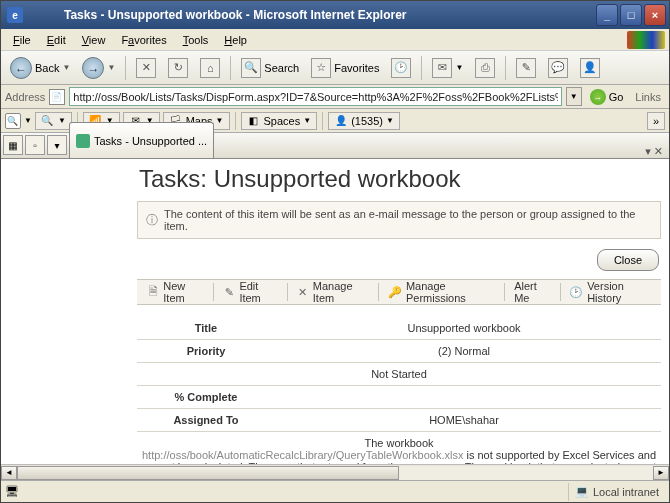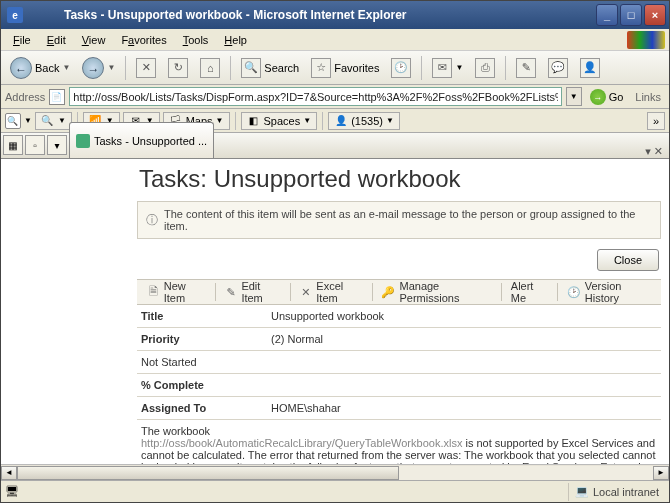--- a/index.html
+++ b/index.html
@@ -38,26 +38,26 @@
 .tab-ctrl { width:20px; height:20px; border:1px solid #999; background:#f4f2e8; margin-bottom:3px; display:flex; align-items:center; justify-content:center; cursor:pointer; font-size:10px; }
 .tab { height:36px; max-width:160px; background:linear-gradient(#fff,#eae6da); border:1px solid #888; border-bottom:none; border-radius:3px 3px 0 0; display:flex; align-items:center; padding:0 6px; gap:4px; cursor:pointer; }
 .tab-ico { width:14px; height:14px; background:#4a7; border-radius:2px; }
 .tab-x { margin-left:auto; color:#555; cursor:pointer; padding:0 4px; }
 .content { flex:1; background:#fff; overflow:auto; position:relative; padding-left:128px; }
 .page { background:#fff; }
 .page-title { font-size:24px; padding:6px 10px 8px; color:#333; font-weight:normal;}
 .info-box { margin:0 8px 6px; border:1px solid #d0ccc0; background:#f8f6ee; padding:6px 8px; display:flex; align-items:center; gap:6px; font-size:11px; color:#444; }
 .info-ico { color:#888; font-size:12px; }
 .close-row { display:flex; justify-content:flex-end; padding:4px 10px; }
-.btn { height:22px; padding:0 16px; background:linear-gradient(#fefefe,#e4e2d6); border:1px solid #888; border-radius:3px; cursor:pointer; font-size:11px; }
+.btn { height:22px; padding:0 16px; background:linear-gradient(#fefefe,#e4e2d6); border:1px solid #888; border-radius:9px; cursor:pointer; font-size:11px; }
 .action-bar { margin:4px 8px 0; border-top:1px solid #c8c4b8; border-bottom:1px solid #c8c4b8; background:#f4f2ea; height:26px; display:flex; align-items:center; padding:0 4px; gap:1px; }
 .ab-item { display:flex; align-items:center; gap:4px; padding:0 6px; height:22px; cursor:pointer; font-size:11px; color:#333; }
 .ab-ico { width:14px; height:14px; display:flex; align-items:center; justify-content:center; font-size:11px; color:#666; }
 .ab-sep { width:1px; height:18px; background:#c8c4b8; margin:0 2px; }
-.fields { margin:0 8px; }
+.fields { margin:12px 8px;text-align:center; }
 .field-row { display:flex; border-bottom:1px solid #d8d4c8; padding:5px 4px; }
 .field-label { width:130px; font-weight:bold; font-size:11px; color:#333; }
 .field-value { flex:1; font-size:11px; color:#333; }
 .field-value .url { color:#888; word-break:break-all; }
 .statusbar { height:22px; background:#ece9d8; border-top:1px solid #aaa; display:flex; align-items:center; padding:0 4px; gap:6px; }
 .status-spacer { flex:1; }
 .status-seg { display:flex; align-items:center; gap:4px; padding:0 6px; border-left:1px solid #c8c4b8; height:18px; font-size:11px; color:#444; }
 .scrollbar-h { height:16px; background:#e8e4d8; border-top:1px solid #bbb; display:flex; align-items:center; }
 .sb-btn { width:16px; height:14px; background:linear-gradient(#f8f8f4,#d8d4c8); border:1px solid #999; display:flex; align-items:center; justify-content:center; font-size:8px; cursor:pointer; }
 .sb-track { flex:1; height:14px; background:#f0ede2; position:relative; }
@@ -216,21 +216,21 @@
             <span>New Item</span>
           </div>
     <div class="ab-sep"></div>
     <div class="ab-item">
             <span class="ab-ico">✎</span>
             <span>Edit Item</span>
           </div>
     <div class="ab-sep"></div>
     <div class="ab-item">
             <span class="ab-ico">✕</span>
-            <span>Excel Item</span>
+            <span>Manage Item</span>
           </div>
     <div class="ab-sep"></div>
     <div class="ab-item">
             <span class="ab-ico">🔑</span>
             <span>Manage Permissions</span>
           </div>
     <div class="ab-sep"></div>
     <div class="ab-item">
             <span>Alert Me</span>
           </div>

